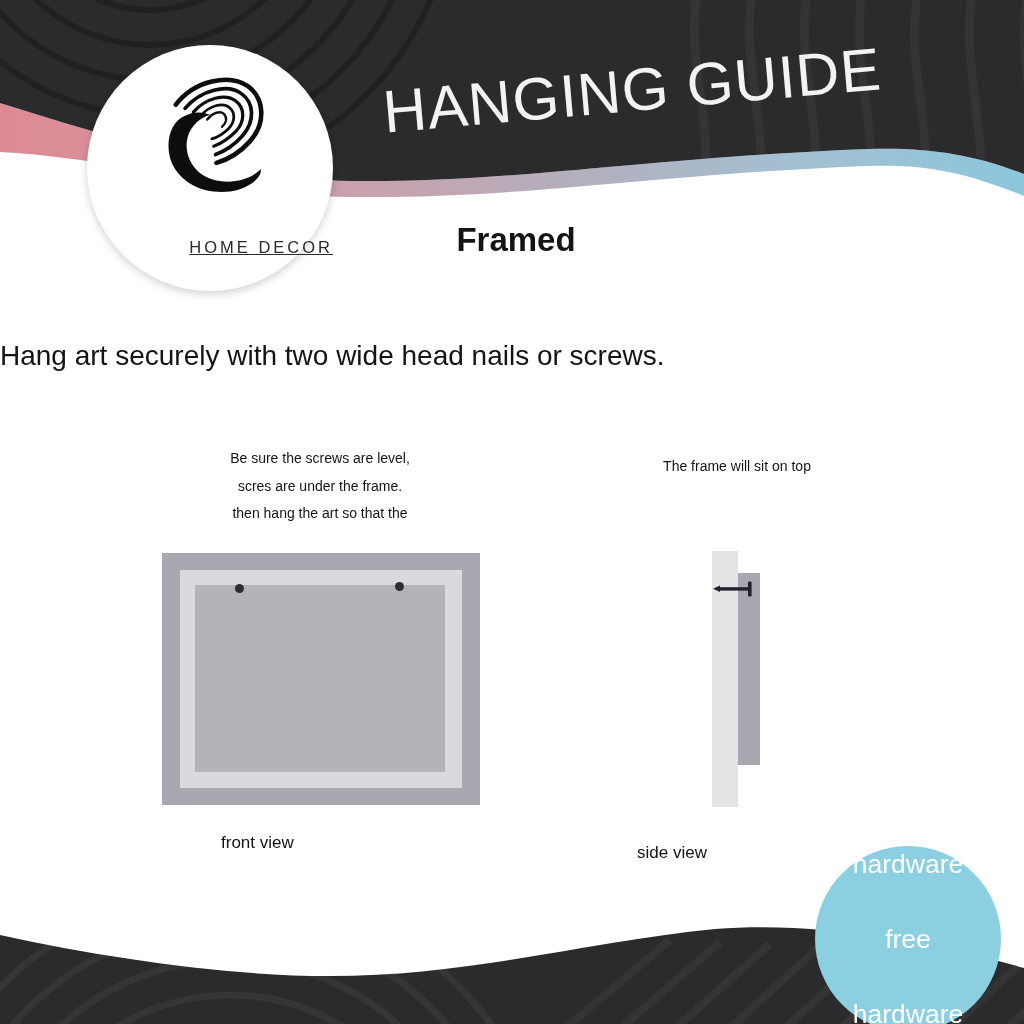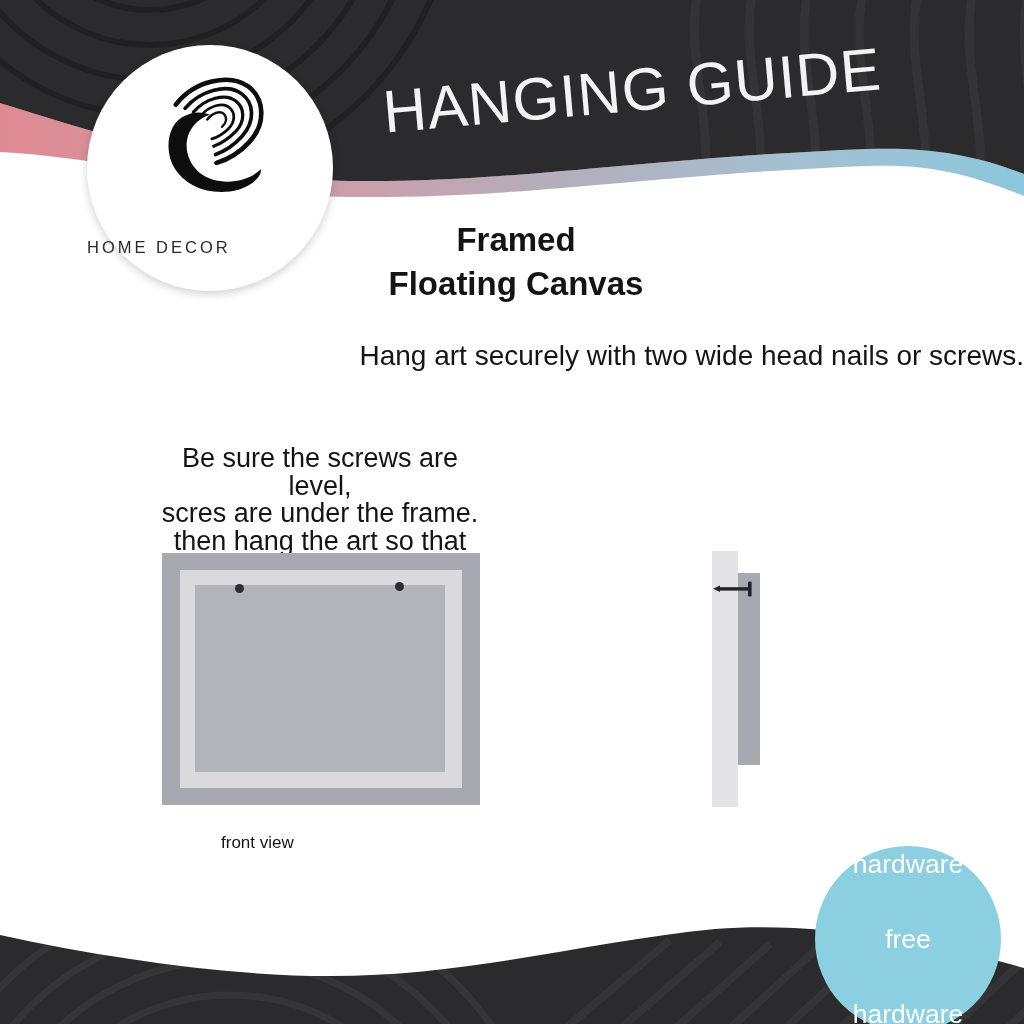--- a/index.html
+++ b/index.html
@@ -14,28 +14,28 @@
     position:absolute;left:360px;top:56px;width:545px;height:76px;
     font-size:60px;letter-spacing:1px;color:#f3f3f4;text-align:center;white-space:nowrap;
     transform:rotate(-5deg);transform-origin:center center;
   }
   #logo-circle{
     position:absolute;left:87px;top:45px;width:246px;height:246px;border-radius:50%;
     background:#ffffff;box-shadow:0 3px 8px rgba(0,0,0,.18);z-index:4;
   }
   .brand-name{position:absolute;left:0;top:159px;width:100%;text-align:center;
     font-size:28px;letter-spacing:2px;color:#1c1c1c;}
-  .brand-tag{position:absolute;left:0;top:193px;width:100%;text-align:left;
-    font-size:16.5px;letter-spacing:3px;color:#2a2a2a;}
+  .brand-tag{position:absolute;left:0;top:193px;width:100%;text-align:right;
+    font-size:16.5px;letter-spacing:3px;color:#2a2a2a;text-decoration:underline;}
   
   #product-title{position:absolute;left:258px;top:218px;width:516px;text-align:center;
     font-weight:bold;font-size:33px;line-height:44px;color:#141414;}
-  #instruction{position:absolute;left:0;top:340px;width:1024px;text-align:right;
+  #instruction{position:absolute;left:0;top:340px;width:1024px;text-align:left;
     font-size:28px;color:#141414;}
-  .note{font-size:27px;line-height:27.5px;text-align:center;color:#141414;}
+  .note{font-size:14px;line-height:27.5px;text-align:center;color:#141414;}
   #front-note{left:155px;top:445px;width:330px;}
   #side-note{left:585px;top:453px;width:304px;}
   .note span{display:block;}
   
   #frame-outer{left:162px;top:553px;width:318px;height:252px;background:#a8a8b1;}
   #frame-mat{left:180px;top:570px;width:282px;height:218px;background:#d9d9de;}
   #frame-canvas{left:195px;top:585px;width:250px;height:187px;background:#b3b3ba;}
   .screw{width:9px;height:9px;border-radius:50%;background:#2d2d37;}
   #screw-left{left:235px;top:584px;}
   #screw-right{left:395px;top:582px;}
@@ -116,47 +116,48 @@
         <path stroke-width="3.5" d="M47,48 C60,33 82,27 93,36 C103,44 103,58 93,69 C86,76 78,82 69,85"></path>
         <path stroke-width="3" d="M55,52 C64,41 79,37 86,43 C93,49 92,59 85,66 C80,71 74,75 67,77"></path>
         <path stroke-width="2.5" d="M62,56 C67,49 76,46 80,50 C84,54 83,60 78,64"></path>
       </g>
     </svg>
     <div class="brand-tag">HOME DECOR</div>
   </div>
 
   <div id="product-title">
     <span style="display:block">Framed</span>
-    <span style="display:block">Floating Canvas</span>
   </div>
 
   <div id="instruction">Hang art securely with two wide head nails or screws.</div>
 
   <div id="front-note" class="abs note">
     <span>Be sure the screws are level,</span>
     <span>scres are under the frame.</span>
     <span>then hang the art so that the</span>
   </div>
   <div id="side-note" class="abs note">
+    <span>The frame will sit on top</span>
   </div>
 
   <div id="frame-outer" class="abs"></div>
   <div id="frame-mat" class="abs"></div>
   <div id="frame-canvas" class="abs"></div>
   <div id="screw-left" class="abs screw"></div>
   <div id="screw-right" class="abs screw"></div>
   <div id="front-label" class="abs view-label">front view</div>
 
   <div id="side-light" class="abs"></div>
   <div id="side-dark" class="abs"></div>
   <svg id="nail-svg" class="abs" width="44" height="18" viewBox="0 0 44 18">
     <polygon points="0,8.8 7,5.6 7,12" fill="#22222c"></polygon>
     <rect x="6" y="7.2" width="30" height="3.4" fill="#22222c"></rect>
     <rect x="35" y="1.5" width="3.6" height="15" rx="1.2" fill="#22222c"></rect>
   </svg>
+  <div id="side-label" class="abs view-label">side view</div>
 
   <div id="badge">
     <span>hardware</span>
     <span>free</span>
     <span>hardware</span>
   </div>
 
   <svg id="footer-svg" width="1024" height="144" viewBox="0 0 1024 144">
     <defs>
       <clipPath id="footerClip">

